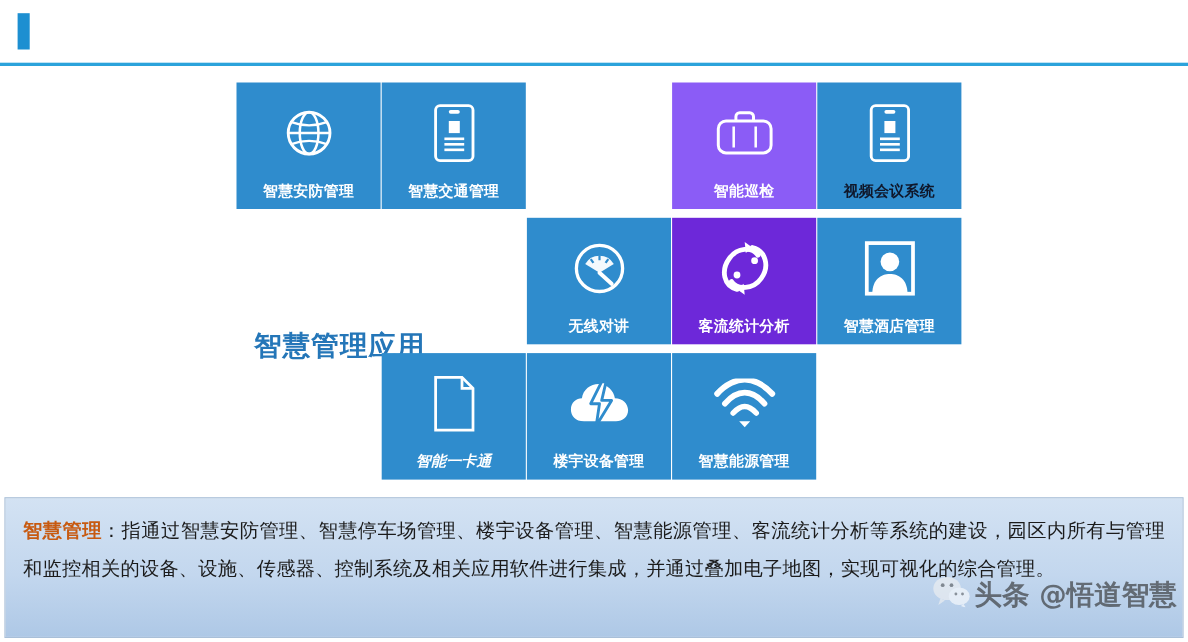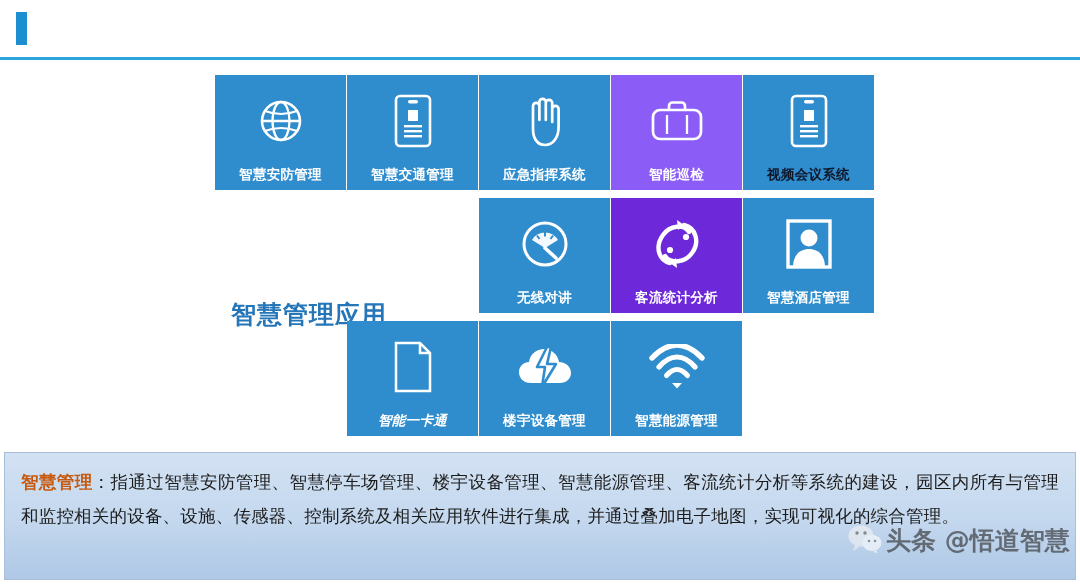--- a/index.html
+++ b/index.html
@@ -74,21 +74,21 @@
     text-align:justify; letter-spacing:0.2px;
   }
   #desc-term {
     font-family:"DejaVu Sans","Liberation Sans",sans-serif;
     font-weight:bold; color:#C75A11; font-size:17.5px;
   }
 
   
   #watermark {
     position:absolute; left:848px; top:524px;
-    display:flex; align-items:center; gap:4px;
+    display:flex; align-items:flex-start; gap:4px;
     opacity:0.62; pointer-events:none;
   }
   #watermark .wm-text {
     font-family:"DejaVu Sans","Liberation Sans",sans-serif;
     font-size:25px; font-weight:bold; color:#2C2C2C;
     letter-spacing:0px; white-space:nowrap;
   }
   #wm-logo { flex:none; }
 </style>
 </head>
@@ -121,30 +121,20 @@
           <svg width="44" height="56" viewBox="0 0 44 56">
       <rect x="5" y="3" width="34" height="50" rx="4" fill="none" stroke="#ffffff" stroke-width="2.6"></rect>
       <rect x="17" y="7" width="10" height="3.4" rx="1.7" fill="#ffffff"></rect>
       <rect x="17" y="17" width="10" height="11" fill="#ffffff"></rect>
       <rect x="13" y="32" width="18" height="2.4" fill="#ffffff"></rect>
       <rect x="13" y="37" width="18" height="2.4" fill="#ffffff"></rect>
       <rect x="13" y="42" width="18" height="2.4" fill="#ffffff"></rect>
     </svg>
         </div>
         <div class="lbl" style="color: rgb(255, 255, 255);">智慧交通管理</div>
-      </div>
-      <div class="tile" style="left: 479px; top: 15px; background: rgb(47, 140, 205);">
-        <div class="ico">
-          <svg width="50" height="56" viewBox="0 0 50 56">
-      <path d="M13 30 V13 a3.2 3.2 0 0 1 6.4 0 V27 M19.4 27 V9 a3.2 3.2 0 0 1 6.4 0 V27
-               M25.8 27 V10 a3.2 3.2 0 0 1 6.4 0 V29 M32.2 29 V16 a3.2 3.2 0 0 1 6.4 0 V34
-               c0 11 -6 18 -13.5 18 C17 52 13 45 13 36 v-6" fill="none" stroke="#ffffff" stroke-width="2.7" stroke-linejoin="round" stroke-linecap="round"></path>
-    </svg>
-        </div>
-        <div class="lbl" style="color: rgb(255, 255, 255);">应急指挥系统</div>
       </div>
       <div class="tile" style="left: 611px; top: 15px; background: #8b5cf6;">
         <div class="ico">
           <svg width="56" height="48" viewBox="0 0 56 48">
       <rect x="4" y="13" width="48" height="29" rx="7" fill="none" stroke="#ffffff" stroke-width="2.7"></rect>
       <path d="M20 13 V9 a3.5 3.5 0 0 1 3.5 -3.5 h9 A3.5 3.5 0 0 1 36 9 v4" fill="none" stroke="#ffffff" stroke-width="2.7"></path>
       <line x1="18" y1="18" x2="18" y2="37" stroke="#ffffff" stroke-width="2.3"></line>
       <line x1="38" y1="18" x2="38" y2="37" stroke="#ffffff" stroke-width="2.3"></line>
     </svg>
         </div>

